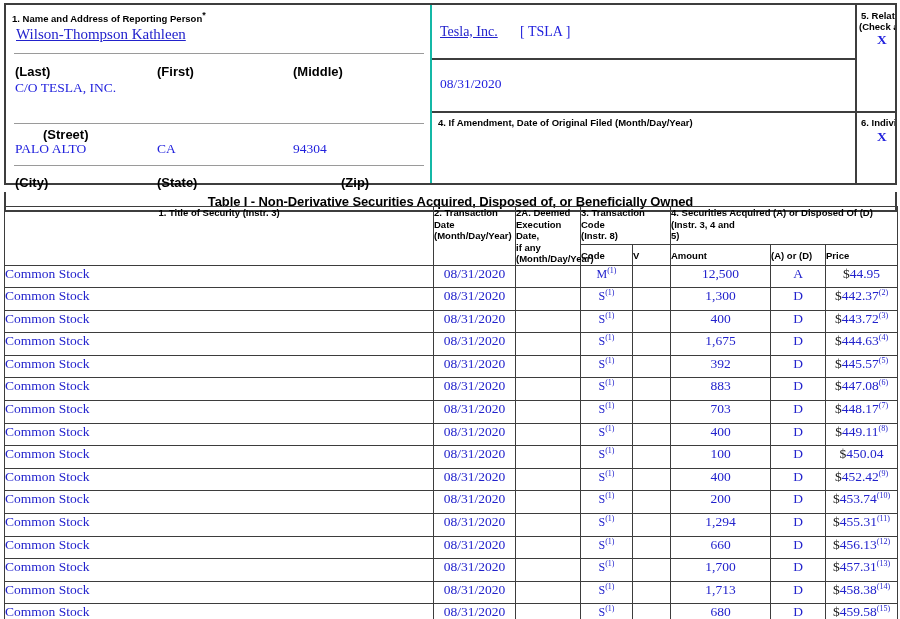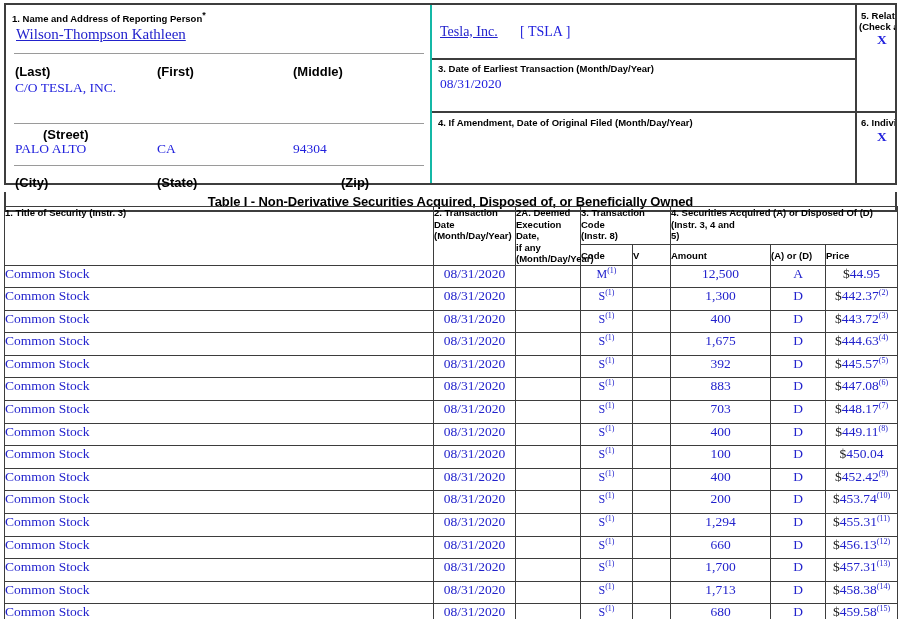--- a/index.html
+++ b/index.html
@@ -214,21 +214,20 @@
       <div class="pad sublbl" style="left:9px; top:172px;">(City)</div>
       <div class="pad sublbl" style="left:151px; top:172px;">(State)</div>
       <div class="pad sublbl" style="left:287px; top:172px;padding-left:48px;">(Zip)</div>
     </div>
 
     <div class="cell-mid">
       <a class="pad val-link" style="left:8px; top:19px; font-size:14px;" href="#">Tesla, Inc.</a>
       <div class="pad val" style="left:88px; top:19px; font-size:14px;">[ TSLA ]</div>
 
       <div class="sub-h" style="top:53px;"></div>
-      <div class="pad lbl" style="left:6px; top:58px;">3. Date of Earliest Transaction (Month/Day/Year)</div>
       <div class="pad val" style="left:8px; top:71px;">08/31/2020</div>
 
       <div class="sub-h" style="top:106px;"></div>
       <div class="pad lbl" style="left:6px; top:112px;">4. If Amendment, Date of Original Filed (Month/Day/Year)</div>
       <div class="pad val" style="left:8px; top:126px;"></div>
     </div>
 
     <div class="cell-right">
       <div class="pad lbl" style="left:4px; top:5px; white-space:nowrap;">5. Relatio</div>
       <div class="pad lbl" style="left:2px; top:16px; white-space:nowrap;">(Check a</div>
@@ -248,21 +247,21 @@
       <col style="width:82px;">
       <col style="width:65px;">
       <col style="width:52px;">
       <col style="width:38px;">
       <col style="width:100px;">
       <col style="width:55px;">
       <col style="width:72px;">
     </colgroup>
     <thead>
       <tr>
-        <th class="hcell" rowspan="2" style="height:46px;">
+        <th class="hcell" rowspan="2" style="height:46px;text-align:center;">
           <span class="lbl">1. Title of Security (Instr. 3)</span>
         </th>
         <th class="hcell" rowspan="2">
           <span class="lbl">2. Transaction</span>
           <span class="lbl">Date</span>
           <span class="lbl">(Month/Day/Year)</span>
         </th>
         <th class="hcell" rowspan="2">
           <span class="lbl">2A. Deemed</span>
           <span class="lbl">Execution Date,</span>

